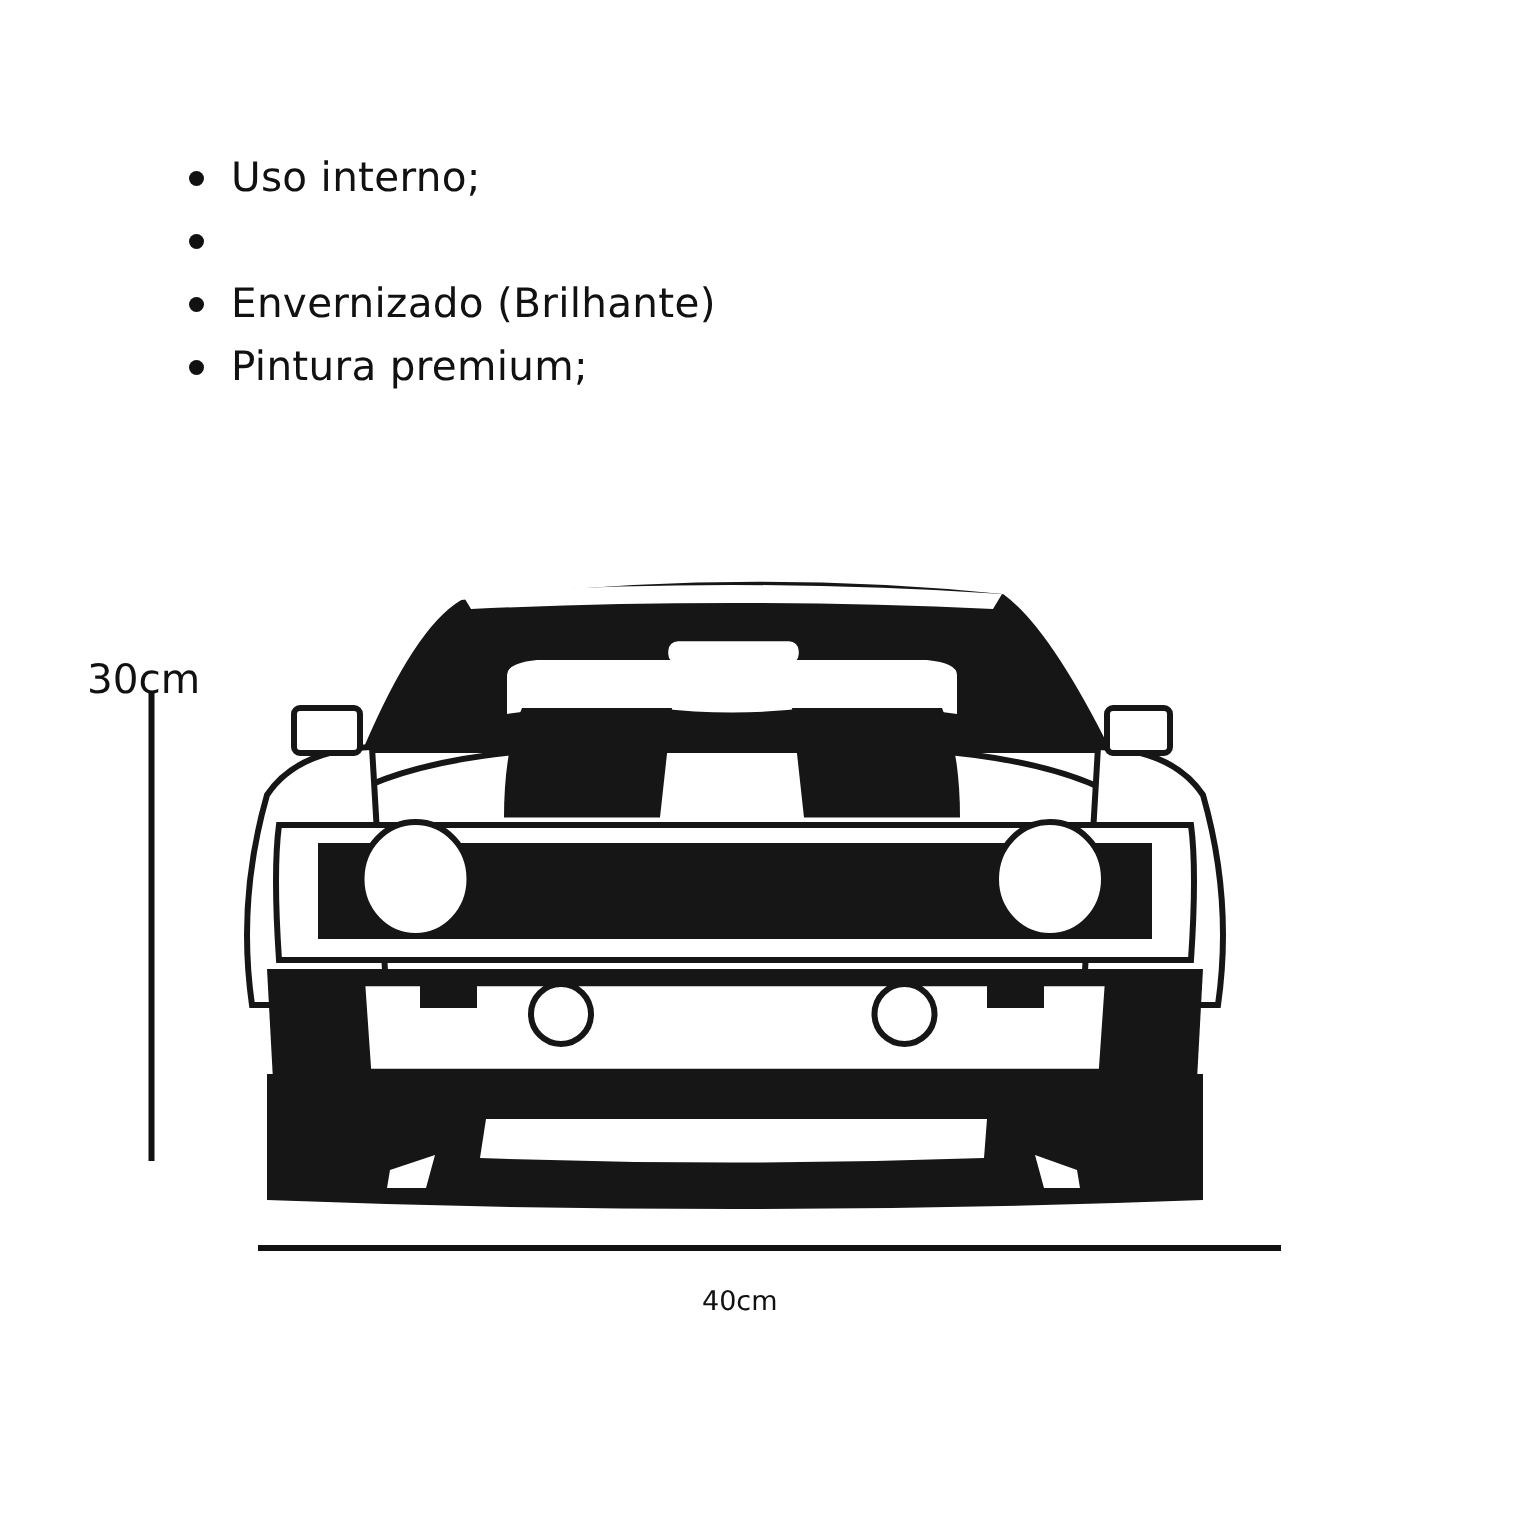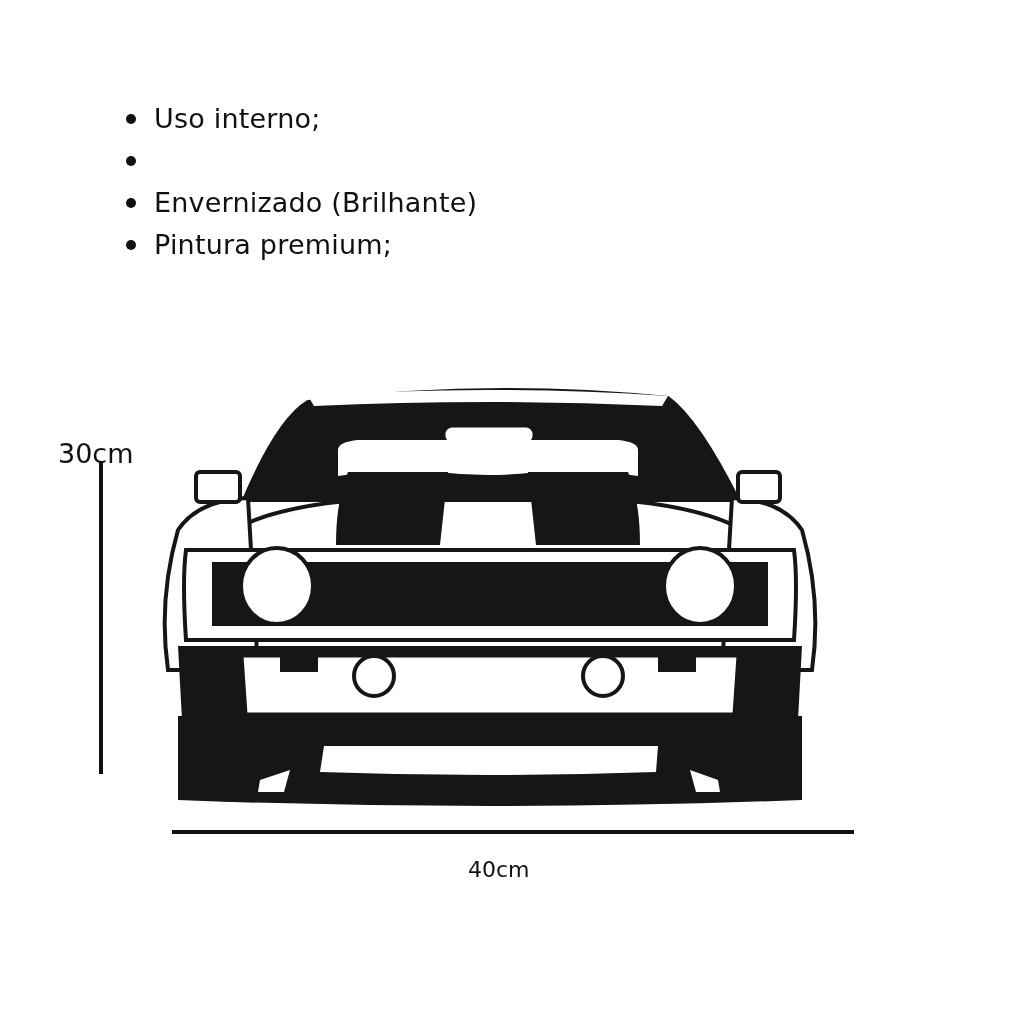--- a/index.html
+++ b/index.html
@@ -3,21 +3,21 @@
 <meta charset="utf-8">
 <style>
   html, body { margin: 0; padding: 0; background: #ffffff; }
   body { width: 1024px; height: 1024px; position: relative; overflow: hidden; font-family: "DejaVu Sans", sans-serif; color: #111; }
   .specs { position: absolute; left: 124px; top: 98px; margin: 0; padding: 0; list-style: none; }
   .specs li { position: relative; padding-left: 30px; font-size: 27px; line-height: 42px; height: 42px; letter-spacing: 0.2px; }
   .specs li .bullet { position: absolute; left: 2px; top: 16px; width: 10px; height: 10px; border-radius: 50%; background: #111; }
   .dim-h-label { position: absolute; left: 58px; top: 402px; font-size: 27px; margin-top: 36px; }
   .dim-v-line { position: absolute; left: 99px; top: 462px; width: 4px; height: 312px; background: #111; }
   .dim-w-line { position: absolute; left: 172px; top: 830px; width: 682px; height: 4px; background: #111; }
-  .dim-w-label { position: absolute; left: 468px; top: 857px; font-size: 22px; }
+  .dim-w-label { position: absolute; left: 468px; top: 857px; font-size: 18px; }
   .car { position: absolute; left: 158px; top: 380px; width: 664px; height: 436px; }
 </style>
 </head>
 <body>
 
 <ul class="specs">
   <li><span class="bullet"></span><span>Uso interno;</span></li>
   <li><span class="bullet"></span></li>
   <li><span class="bullet"></span><span>Envernizado (Brilhante)</span></li>
   <li><span class="bullet"></span><span>Pintura premium;</span></li>

